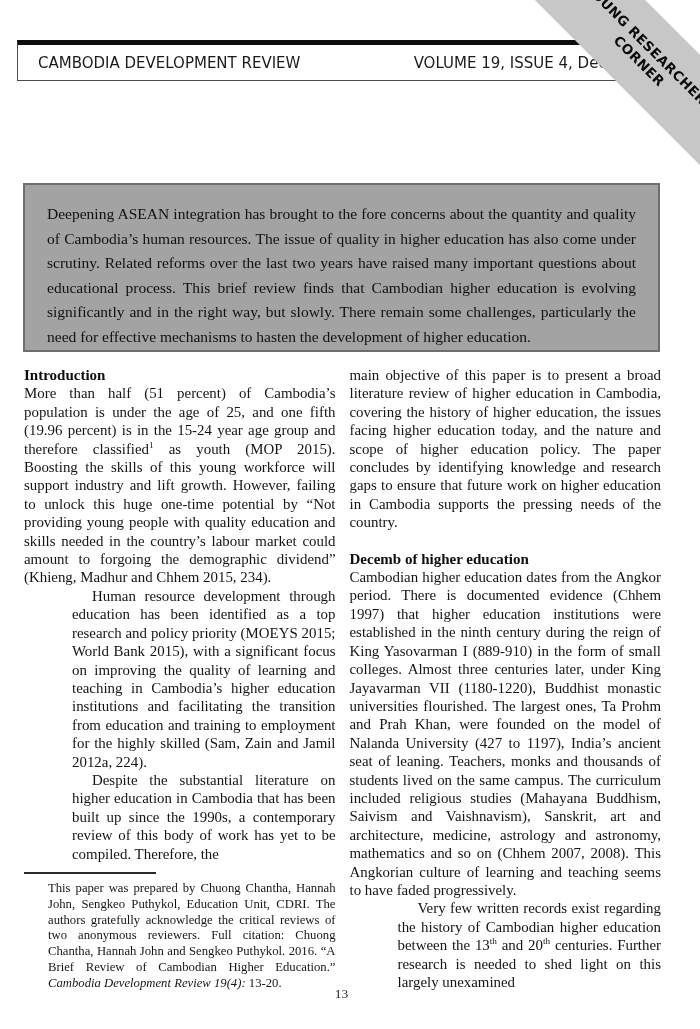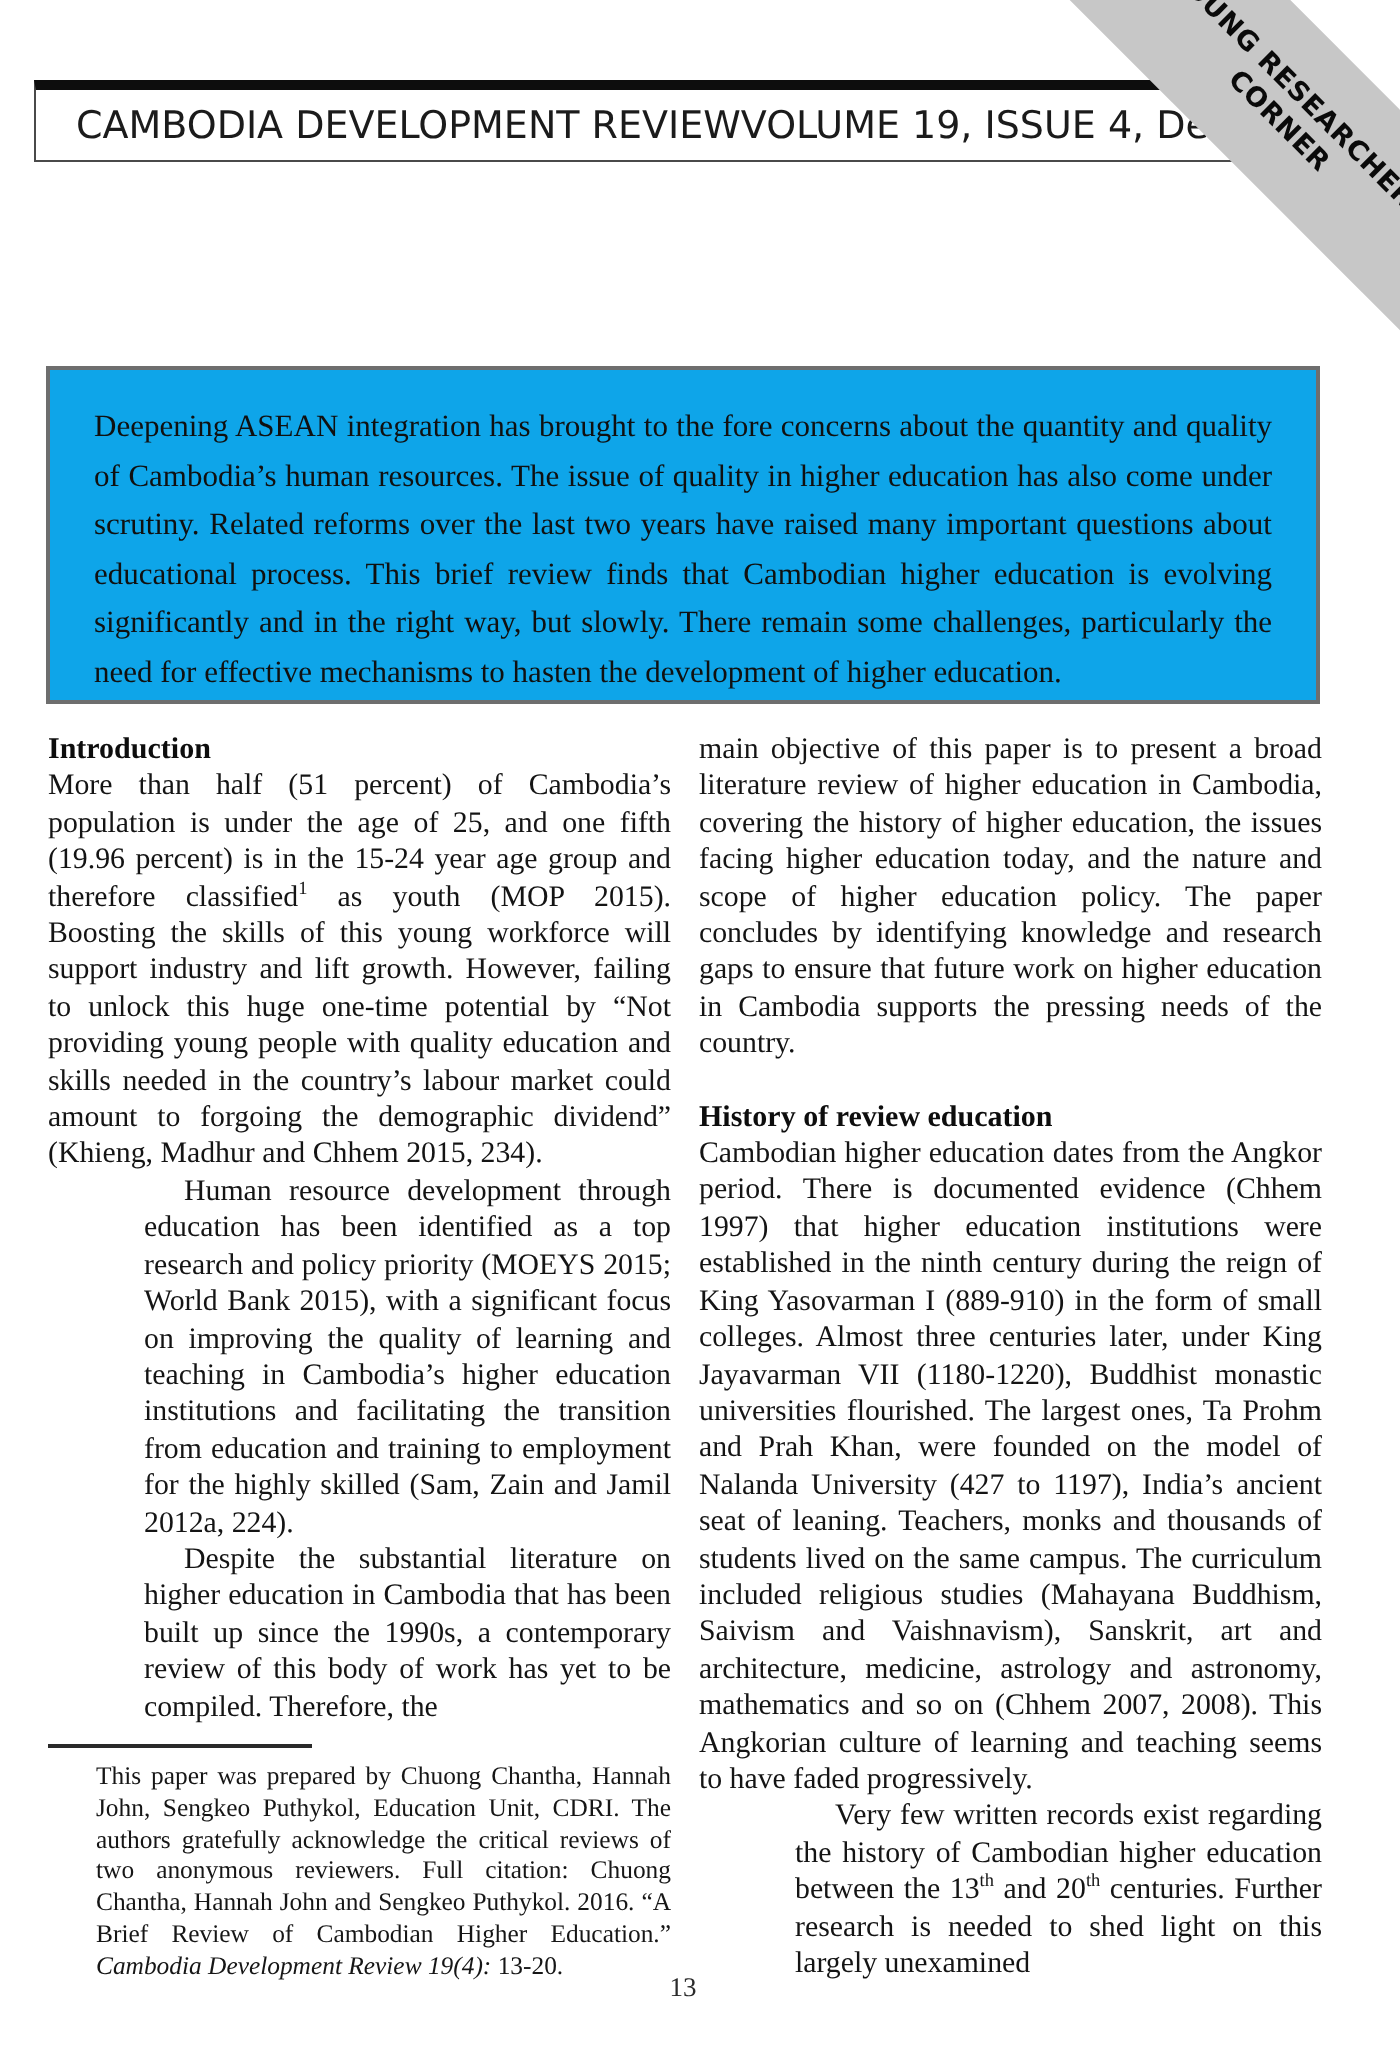--- a/index.html
+++ b/index.html
@@ -10,31 +10,31 @@
   .ribbon{position:absolute;left:485px;top:16px;width:320px;height:78px;background:#c7c7c7;
           transform:rotate(45deg);display:flex;flex-direction:column;align-items:center;justify-content:center;
           z-index:5;text-align:center;}
   .ribbon div{font-family:"DejaVu Sans","Liberation Sans",sans-serif;font-weight:bold;font-size:13.5px;
           line-height:17px;color:#0a0a0a;letter-spacing:.4px;white-space:nowrap;}
 
   
   .header-box{position:absolute;left:17px;top:40px;width:644px;height:41px;box-sizing:border-box;
           border:1px solid #4a4a4a;border-top:5px solid #0d0d0d;
           display:flex;align-items:center;justify-content:space-between;padding:0 20px;
-          font-family:"DejaVu Sans","Liberation Sans",sans-serif;font-size:19px;color:#1b1b1b;background:#fff;}
+          font-family:"DejaVu Sans","Liberation Sans",sans-serif;font-size:15px;color:#1b1b1b;background:#fff;}
   .header-box span{white-space:nowrap;}
 
   
   .title{position:absolute;left:24px;top:92px;width:637px;margin:0;text-align:center;
          font-family:"DejaVu Sans","Liberation Sans",sans-serif;font-weight:bold;
          font-size:27px;line-height:34px;color:#050505;letter-spacing:-.3px;}
 
   
   .abstract{position:absolute;left:23px;top:183px;width:637px;height:169px;box-sizing:border-box;
-            border:2px solid #6e6e6e;padding:17px 22px 0 22px;background:#0ea5e9;}
+            border:2px solid #6e6e6e;padding:17px 22px 0 22px;background:#a3a3a3;}
   .abstract p{margin:0;font-size:15.5px;line-height:24.6px;text-align:justify;color:#101010;}
 
   
   .columns{position:absolute;left:24px;top:366px;width:637px;display:flex;gap:14px;justify-content:flex-end;}
   .col{flex:1;min-width:0;}
   .col h2{margin:0;font-size:15px;line-height:18.4px;font-weight:bold;color:#0d0d0d;}
   .col p{margin:0;font-size:14.9px;line-height:18.4px;text-align:justify;color:#141414;}
   .col p.indent{text-indent:20px;margin-left:48px;}
   .col sup{font-size:.62em;line-height:0;}
   .spacer-heading{margin-top:18px !important;}
@@ -78,21 +78,21 @@
       <p class="indent">Despite the substantial literature on higher education in Cambodia that has been built up since the 1990s, a contemporary review of this body of work has yet to be compiled. Therefore, the</p>
 
       <div class="footnotes">
         <div class="fn-rule"></div>
         <p><span>This paper was prepared by Chuong Chantha, Hannah John, Sengkeo Puthykol, Education Unit, CDRI. The authors gratefully acknowledge the critical reviews of two anonymous reviewers. Full citation: Chuong Chantha, Hannah John and Sengkeo Puthykol. 2016. “A Brief Review of Cambodian Higher Education.” </span><i>Cambodia Development Review 19(4):</i><span> 13-20.</span></p>
       </div>
     </div>
 
     <div class="col">
       <p>main objective of this paper is to present a broad literature review of higher education in Cambodia, covering the history of higher education, the issues facing higher education today, and the nature and scope of higher education policy. The paper concludes by identifying knowledge and research gaps to ensure that future work on higher education in Cambodia supports the pressing needs of the country.</p>
-      <h2 class="spacer-heading">History of review education</h2>
+      <h2 class="spacer-heading">Decemb of higher education</h2>
       <p>Cambodian higher education dates from the Angkor period. There is documented evidence (Chhem 1997) that higher education institutions were established in the ninth century during the reign of King Yasovarman I (889-910) in the form of small colleges. Almost three centuries later, under King Jayavarman VII (1180-1220), Buddhist monastic universities flourished. The largest ones, Ta Prohm and Prah Khan, were founded on the model of Nalanda University (427 to 1197), India’s ancient seat of leaning. Teachers, monks and thousands of students lived on the same campus. The curriculum included religious studies (Mahayana Buddhism, Saivism and Vaishnavism), Sanskrit, art and architecture, medicine, astrology and astronomy, mathematics and so on (Chhem 2007, 2008). This Angkorian culture of learning and teaching seems to have faded progressively.</p>
       <p class="indent"><span>Very few written records exist regarding the history of Cambodian higher education between the 13</span><sup>th</sup><span> and 20</span><sup>th</sup><span> centuries. Further research is needed to shed light on this largely unexamined</span></p>
     </div>
 
   </div>
 
   <div class="pageno">13</div>
 
 </div>
 

